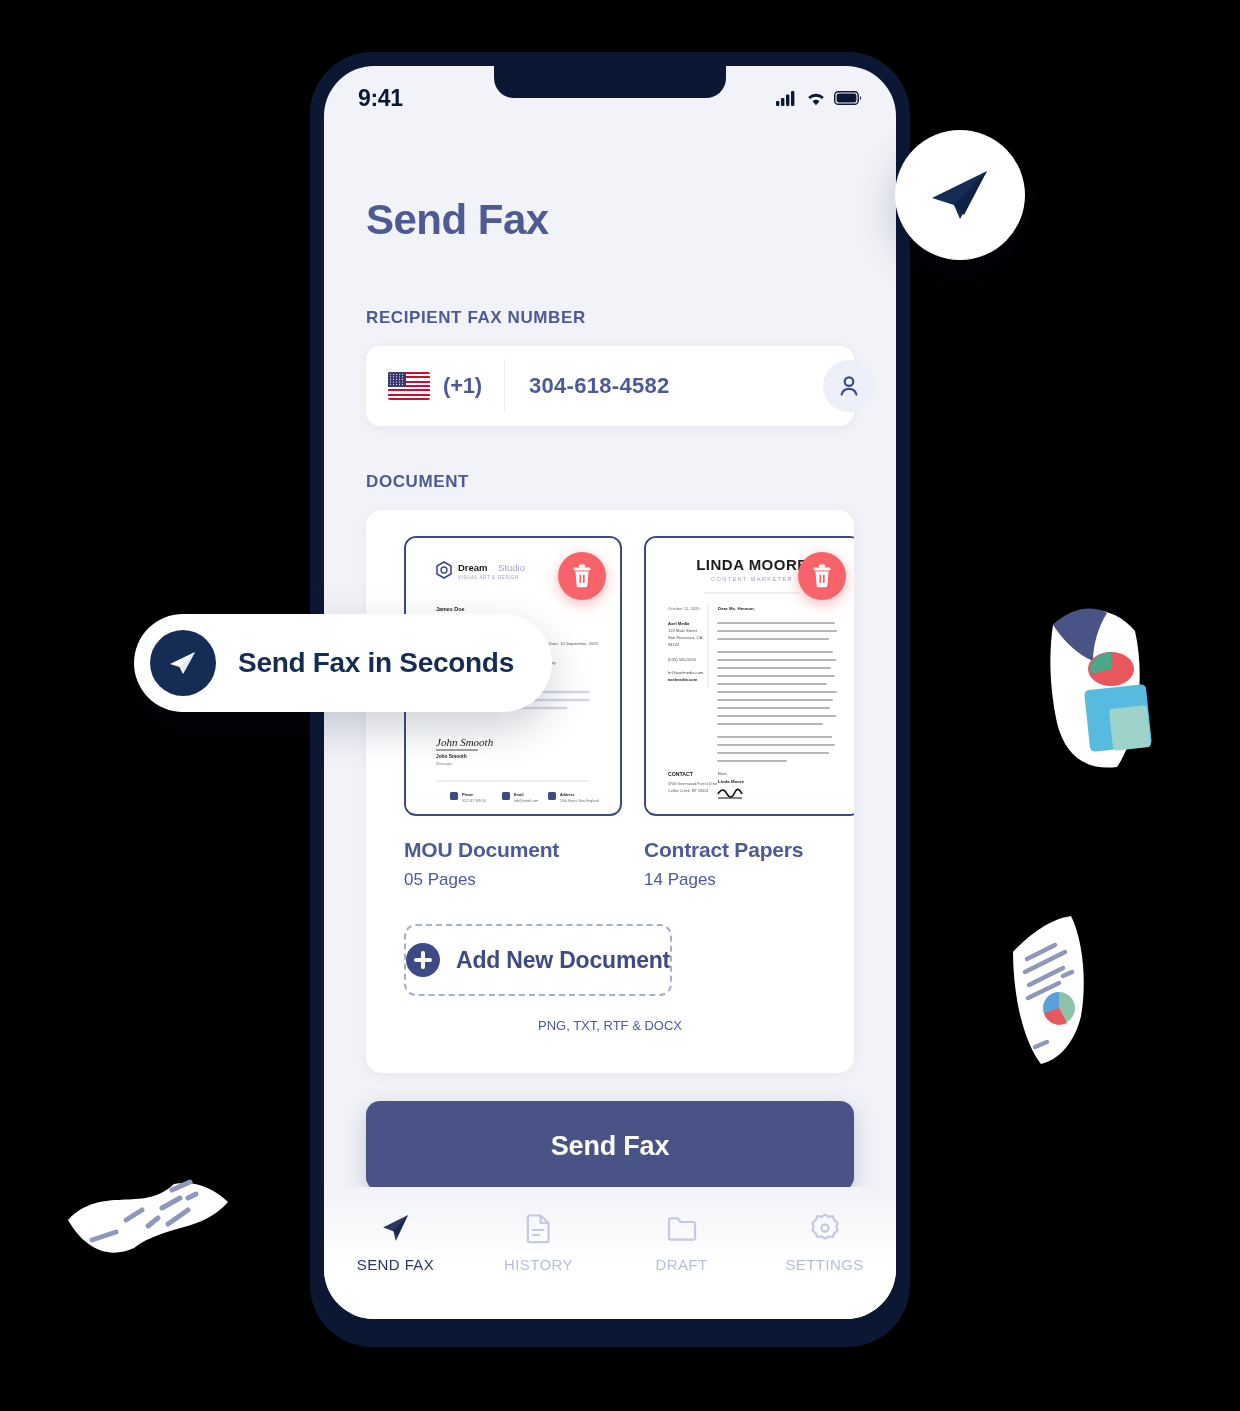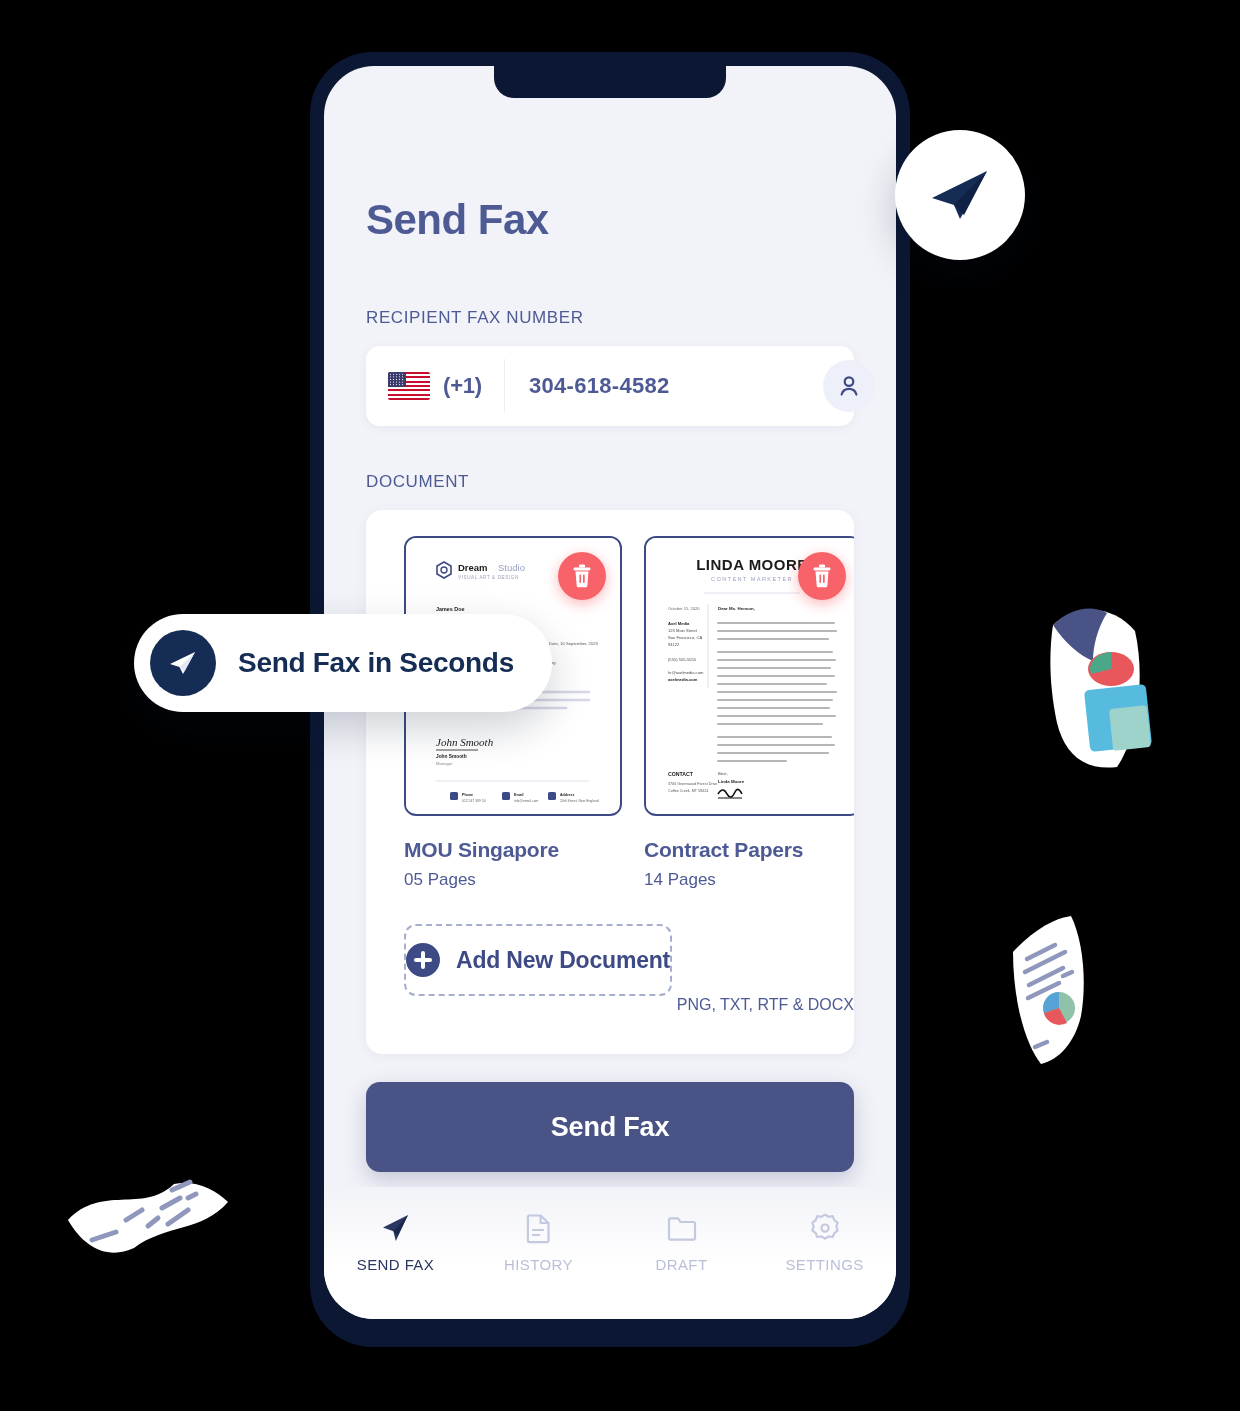--- a/index.html
+++ b/index.html
@@ -97,21 +97,21 @@
     margin: 72px 0 0 42px;
     font-size: 42px;
     font-weight: bold;
     color: #4e5a94;
     letter-spacing: -0.5px;
   }
 
   .section-label {
     margin: 0 0 0 42px;
     font-size: 17px;
-    font-weight: normal;
+    font-weight: bold;
     letter-spacing: 0.6px;
     color: #4e5a94;
   }
   #recipient-label { margin-top: 64px; }
   #document-label  { margin-top: 46px; }
 
   
   #fax-number-field {
     position: relative;
     margin: 18px 42px 0 42px;
@@ -273,22 +273,23 @@
   #add-doc-plus::before, #add-doc-plus::after {
     content: "";
     position: absolute;
     background: #ffffff;
     border-radius: 2px;
   }
   #add-doc-plus::before { left: 8px; right: 8px; top: 15px; height: 4px; }
   #add-doc-plus::after  { top: 8px; bottom: 8px; left: 15px; width: 4px; }
 
   #file-types {
-    text-align: right;
-    font-size: 16px;
+    text-align: center;
+    margin-top: 22px;
+    font-size: 13px;
     color: #4e5a94;
   }
 
   
   #send-fax-button {
     display: block;
     margin: 28px 42px 0 42px;
     width: calc(100% - 84px);
     height: 90px;
     background: #4a5385;
@@ -417,20 +418,40 @@
       <line x1="110" y1="28" x2="128" y2="20"></line>
       <line x1="126" y1="36" x2="134" y2="32"></line>
     </g>
   </svg>
 
   <div id="phone-frame">
     <div id="phone-screen">
 
       <div id="notch"></div>
 
+      <div id="status-bar">
+        <div id="status-time">9:41</div>
+        <div id="status-icons">
+          <svg width="22" height="15" viewBox="0 0 22 15">
+            <rect x="0" y="10" width="3.4" height="5" rx="1" fill="#0b1733"></rect>
+            <rect x="5" y="7" width="3.4" height="8" rx="1" fill="#0b1733"></rect>
+            <rect x="10" y="3.5" width="3.4" height="11.5" rx="1" fill="#0b1733"></rect>
+            <rect x="15" y="0" width="3.4" height="15" rx="1" fill="#0b1733"></rect>
+          </svg>
+          <svg width="20" height="15" viewBox="0 0 20 15">
+            <path d="M10 14.2 L6.6 10.3 A5.2 5.2 0 0 1 13.4 10.3 Z" fill="#0b1733"></path>
+            <path d="M2.2 5.9 A11.5 11.5 0 0 1 17.8 5.9 L15.9 8.1 A8.6 8.6 0 0 0 4.1 8.1 Z" fill="#0b1733"></path>
+          </svg>
+          <svg width="28" height="14" viewBox="0 0 28 14">
+            <rect x="0.7" y="0.7" width="23.5" height="12.6" rx="3.6" fill="none" stroke="#0b1733" stroke-width="1.4"></rect>
+            <rect x="2.6" y="2.5" width="19.8" height="9" rx="2.2" fill="#0b1733"></rect>
+            <path d="M26 5 v4 a2.4 2.4 0 0 0 0-4 Z" fill="#0b1733"></path>
+          </svg>
+        </div>
+      </div>
 
       <div id="app-content">
 
         <h1 id="page-title">Send Fax</h1>
 
         <div id="recipient-label" class="section-label">RECIPIENT FAX NUMBER</div>
 
         <div id="fax-number-field">
           <div id="country-selector">
             <div id="flag-icon">
@@ -510,21 +531,21 @@
                 <button class="delete-btn">
                   <svg width="22" height="24" viewBox="0 0 22 24">
                     <rect x="2.5" y="3.4" width="17" height="3" rx="1.3" fill="#ffffff"></rect>
                     <rect x="8" y="0.6" width="6" height="3" rx="1.2" fill="#ffffff"></rect>
                     <path d="M4.5 7.6 h13 l-1.2 14.2 a1.7 1.7 0 0 1 -1.7 1.5 h-7.2 a1.7 1.7 0 0 1 -1.7 -1.5 Z" fill="#ffffff"></path>
                     <rect x="8.4" y="10.6" width="1.7" height="8.4" rx="0.8" fill="#f8636a"></rect>
                     <rect x="12" y="10.6" width="1.7" height="8.4" rx="0.8" fill="#f8636a"></rect>
                   </svg>
                 </button>
               </div>
-              <div class="doc-title">MOU Singapore</div>
+              <div class="doc-title">MOU Document</div>
               <div class="doc-pages">05 Pages</div>
             </div>
 
             <div class="doc-item">
               <div class="doc-thumb">
                 <svg width="213" height="275" viewBox="0 0 213 275">
                   <rect x="0" y="0" width="213" height="275" fill="#ffffff"></rect>
                   <text x="106" y="32" text-anchor="middle" font-family="Liberation Sans, sans-serif" font-size="15" font-weight="bold" fill="#1b1b1b" letter-spacing="0.5">LINDA MOORE</text>
                   <text x="106" y="43" text-anchor="middle" font-family="Liberation Sans, sans-serif" font-size="5.6" fill="#9aa2c0" letter-spacing="1.4">CONTENT MARKETER</text>
                   <line x1="58" y1="55" x2="154" y2="55" stroke="#d5d8e6" stroke-width="0.8"></line>

